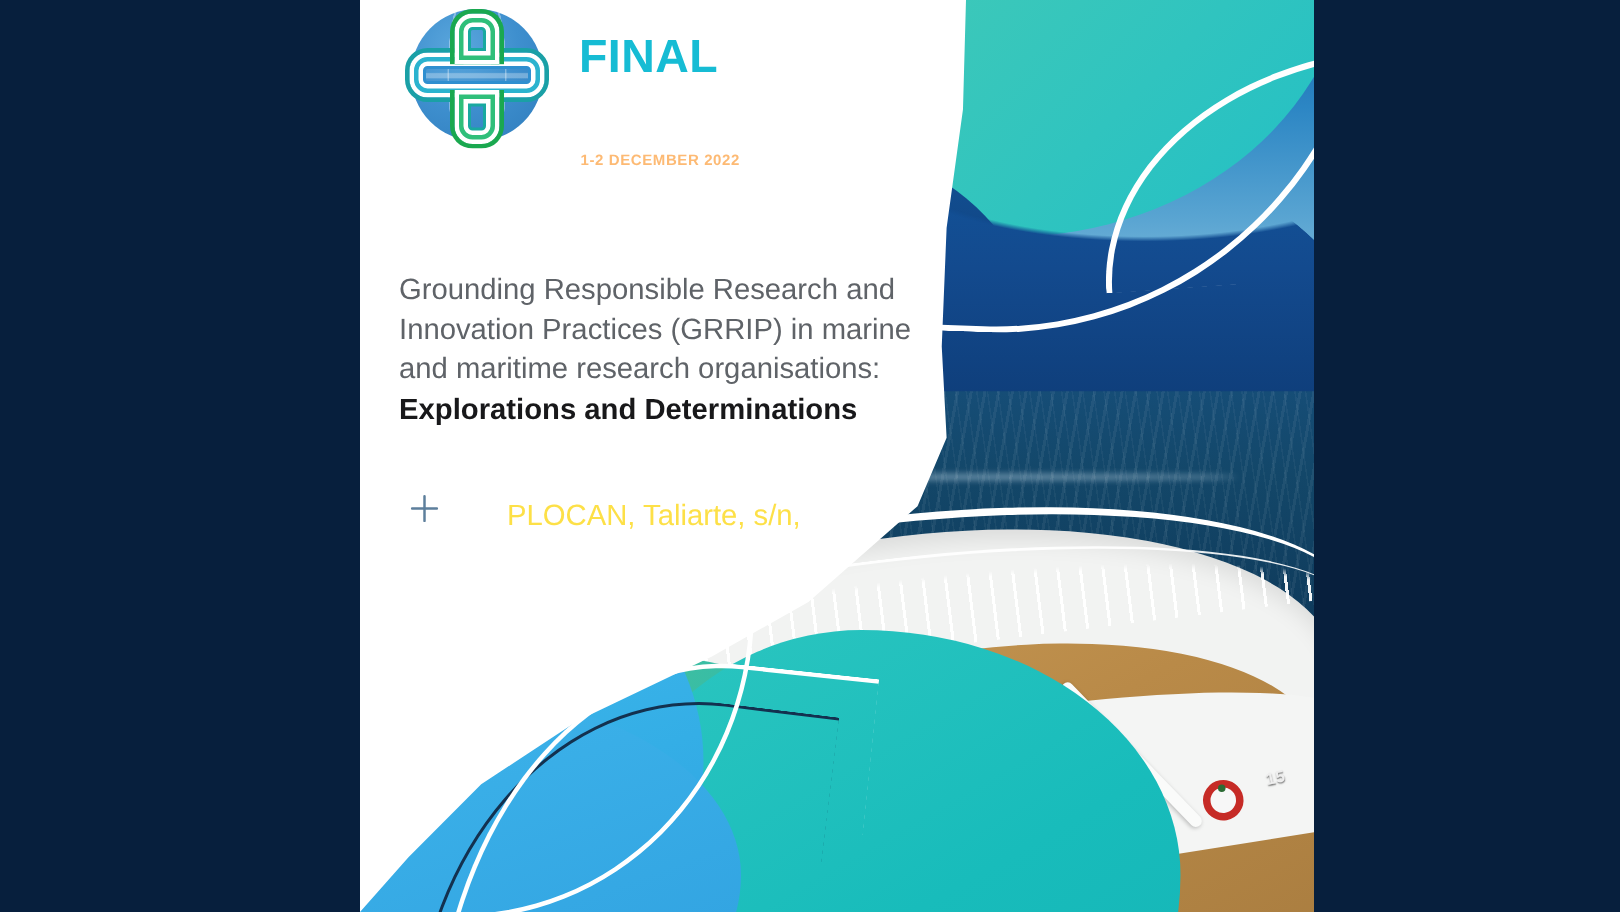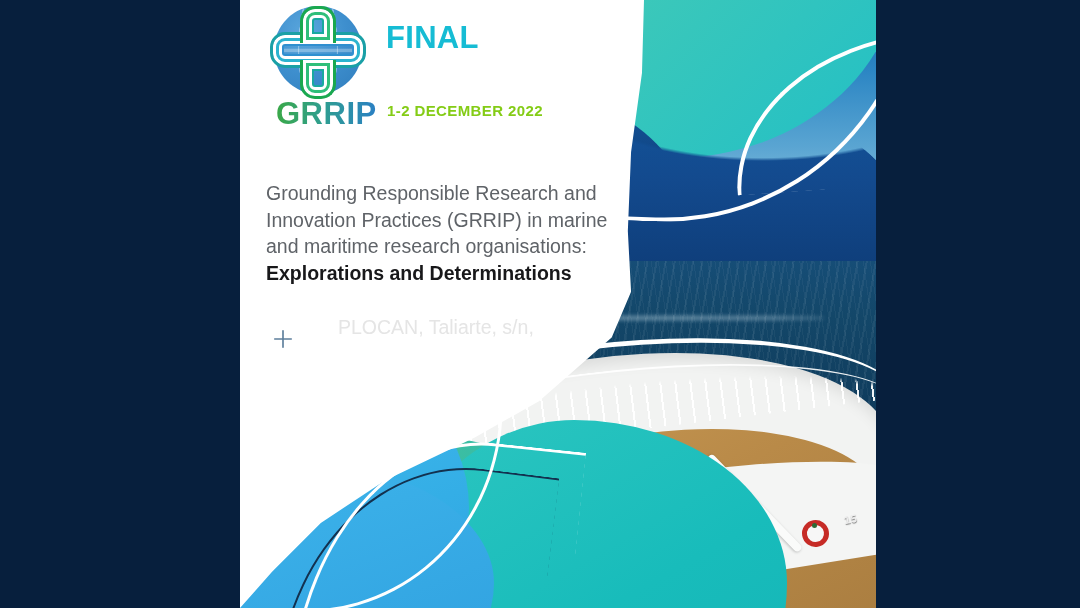--- a/index.html
+++ b/index.html
@@ -324,41 +324,41 @@
     color:transparent;
   }
   .final-title{
     position:absolute; left:122px; top:18px;
     color:#16bcd4;
     font-size:31px; font-weight:bold;
     line-height:1.05; letter-spacing:.3px;
   }
   .conf-date{
     position:absolute; left:123px; top:98px;
-    color:#84cc16; font-size:15px; font-weight:bold;
+    color:#fdba74; font-size:10px; font-weight:bold;
     letter-spacing:.4px;
   }
   
   .desc{
     position:absolute; left:26px; top:152px; width:350px;
     font-size:19.5px; line-height:1.36;
     color:#5f6368;
     margin-top:28px;
   }
   .desc b{ color:#18181a; font-weight:bold; }
   
   .addr-row{ position:absolute; left:26px; top:310px; width:360px; }
   .plus-icon{
     position:absolute; left:6px; top:18px;
     width:22px; height:22px; color:#5d7f9c;
   }
   .addr-text{
-    position:absolute; left:72px; top:4px; width:300px;
+    position:absolute; left:72px; top:21px; width:300px;
     font-size:19.5px; line-height:1.42;
-    color:#e5e5e5;
+    color:#fde047;
   }
 </style>
 </head>
 <body>
 
 <div id="stage">
   <div id="poster">
 
     <div class="photo">
       <div class="sky">
@@ -424,21 +424,20 @@
         <div class="logo-mark">
           <div class="globe">
             <div class="globe-lines"></div>
           </div>
           <div class="cross-wrap">
             <div class="cross-h"></div>
             <div class="cross-v-top"></div>
             <div class="cross-v-bot"></div>
           </div>
         </div>
-        <div class="grrip-word">GRRIP</div>
 
         <div class="final-title">
           <div>FINAL</div>
         </div>
         <div class="conf-date">1-2 DECEMBER 2022</div>
       </div>
 
       <div class="desc"><span>Grounding Responsible Research and Innovation Practices (GRRIP) in marine and maritime research organisations: </span><b>Explorations and Determinations</b></div>
 
       <div class="addr-row">

